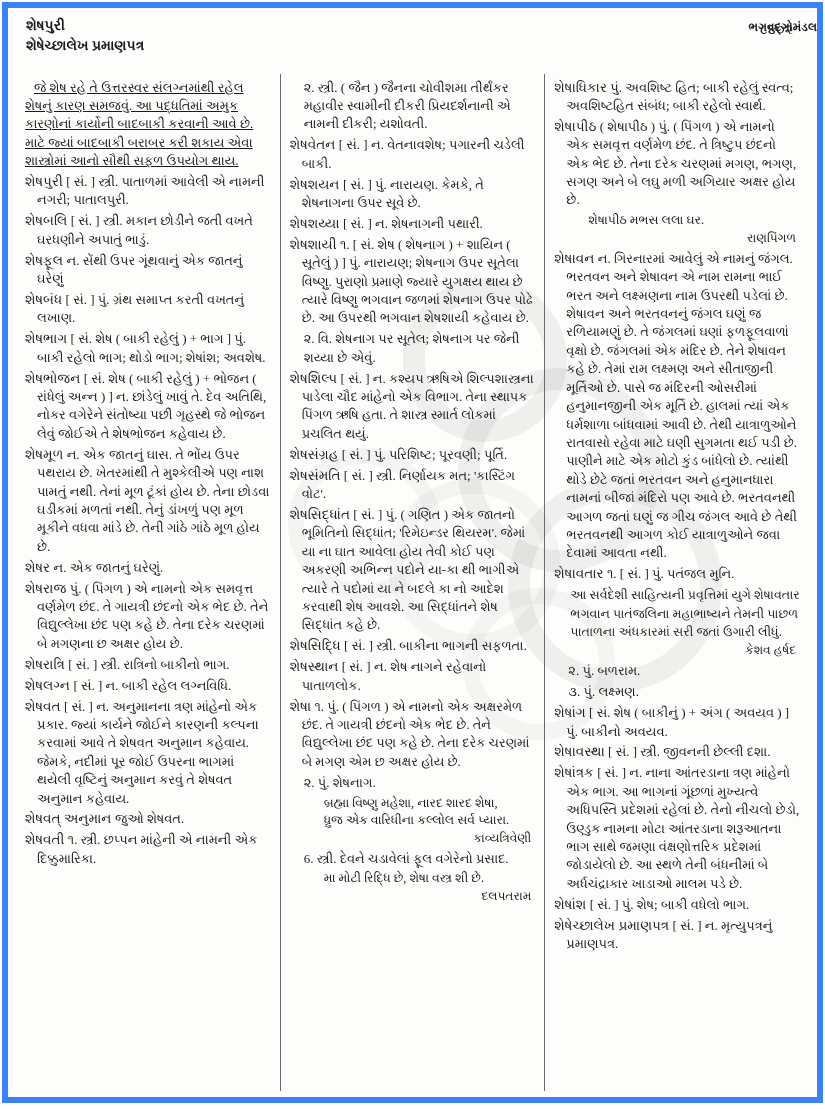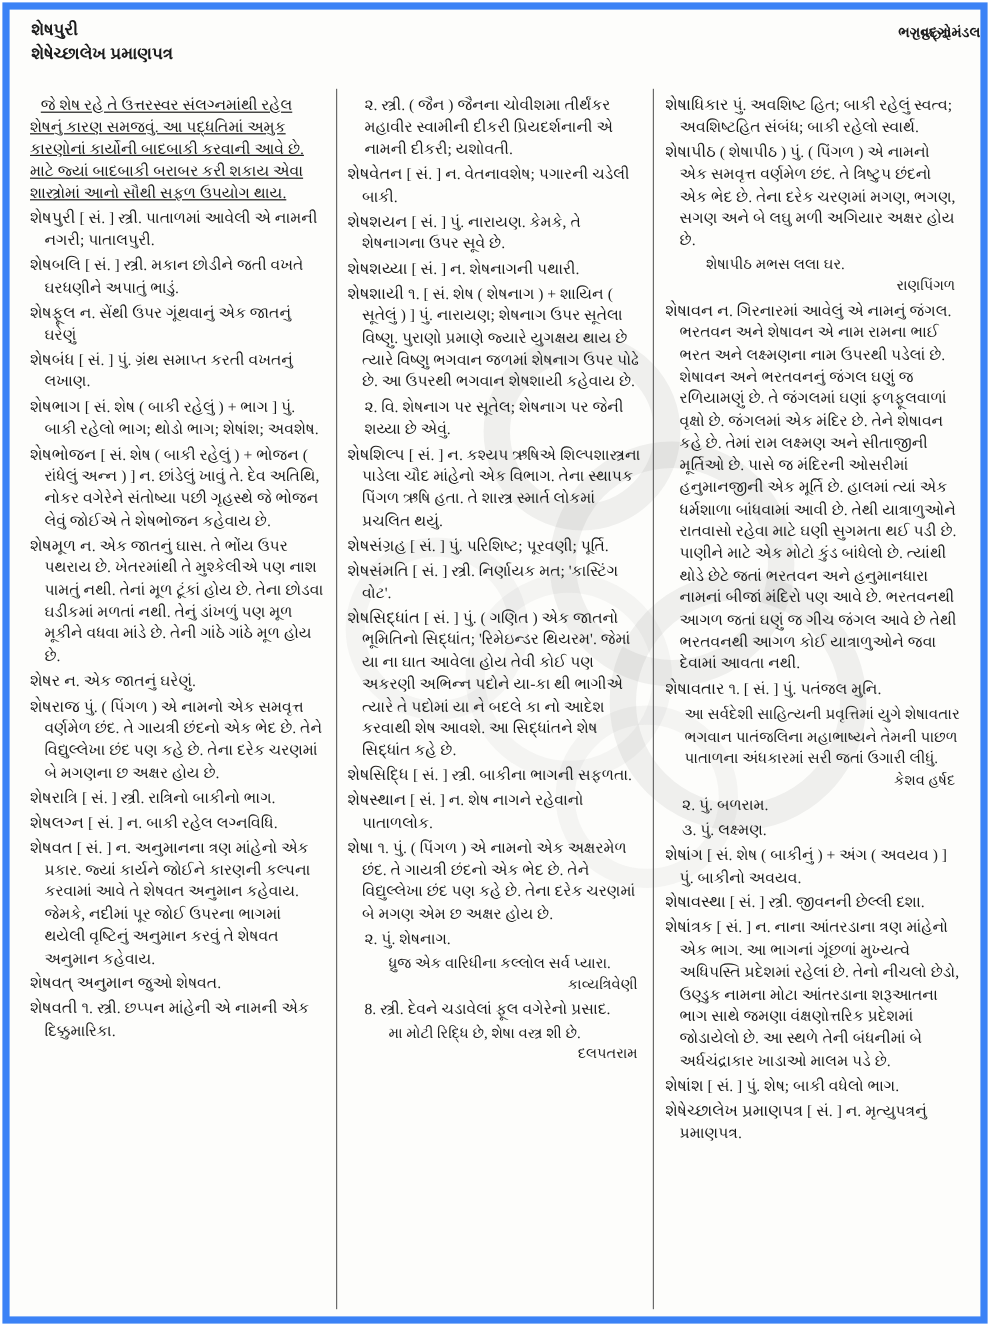--- a/index.html
+++ b/index.html
@@ -99,24 +99,25 @@
         <p class="sense">૨. વિ. શેષનાગ પર સૂતેલ; શેષનાગ પર જેની શય્યા છે એવું.</p>
         <p class="entry"><span class="headword">શેષશિલ્પ </span>[ સં. ] ન. કશ્યપ ઋષિએ શિલ્પશાસ્ત્રના પાડેલા ચૌદ માંહેનો એક વિભાગ. તેના સ્થાપક પિંગળ ઋષિ હતા. તે શાસ્ત્ર સ્માર્ત લોકમાં પ્રચલિત થયું.</p>
         <p class="entry"><span class="headword">શેષસંગ્રહ </span>[ સં. ] પું. પરિશિષ્ટ; પૂરવણી; પૂર્તિ.</p>
         <p class="entry"><span class="headword">શેષસંમતિ </span>[ સં. ] સ્ત્રી. નિર્ણાયક મત; 'કાસ્ટિંગ વોટ'.</p>
         <p class="entry"><span class="headword">શેષસિદ્ધાંત </span>[ સં. ] પું. ( ગણિત ) એક જાતનો ભૂમિતિનો સિદ્ધાંત; 'રિમેઇન્ડર થિયરમ'. જેમાં યા ના ઘાત આવેલા હોય તેવી કોઈ પણ અકરણી અભિન્ન પદોને યા-કા થી ભાગીએ ત્યારે તે પદોમાં યા ને બદલે કા નો આદેશ કરવાથી શેષ આવશે. આ સિદ્ધાંતને શેષ સિદ્ધાંત કહે છે.</p>
         <p class="entry"><span class="headword">શેષસિદ્ધિ </span>[ સં. ] સ્ત્રી. બાકીના ભાગની સફળતા.</p>
         <p class="entry"><span class="headword">શેષસ્થાન </span>[ સં. ] ન. શેષ નાગને રહેવાનો પાતાળલોક.</p>
         <p class="entry"><span class="headword">શેષા </span>૧. પું. ( પિંગળ ) એ નામનો એક અક્ષરમેળ છંદ. તે ગાયત્રી છંદનો એક ભેદ છે. તેને વિદ્યુલ્લેખા છંદ પણ કહે છે. તેના દરેક ચરણમાં બે મગણ એમ છ અક્ષર હોય છે.</p>
         <p class="sense">૨. પું. શેષનાગ.</p>
         <div class="verse">
+          <div class="verse-line">બ્રહ્મા વિષ્ણુ મહેશા, નારદ શારદ શેષા,</div>
           <div class="verse-line">ધ્રુજ એક વારિધીના કલ્લોલ સર્વ પ્યારા.</div>
           <div class="attribution">કાવ્યત્રિવેણી</div>
         </div>
-        <p class="sense">8. સ્ત્રી. દેવને ચડાવેલાં ફૂલ વગેરેનો પ્રસાદ.</p>
+        <p class="sense">6. સ્ત્રી. દેવને ચડાવેલાં ફૂલ વગેરેનો પ્રસાદ.</p>
         <div class="verse">
           <div class="verse-line">મા મોટી રિદ્ધિ છે, શેષા વસ્ત્ર શી છે.</div>
           <div class="attribution">દલપતરામ</div>
         </div>
       </div>
     <div class="col c2">
         <p class="entry"><span class="headword">શેષાધિકાર </span>પું. અવશિષ્ટ હિત; બાકી રહેલું સ્વત્વ; અવશિષ્ટહિત સંબંધ; બાકી રહેલો સ્વાર્થ.</p>
         <p class="entry"><span class="headword">શેષાપીઠ </span>( શેષાપીઠ ) પું. ( પિંગળ ) એ નામનો એક સમવૃત્ત વર્ણમેળ છંદ. તે ત્રિષ્ટુપ છંદનો એક ભેદ છે. તેના દરેક ચરણમાં મગણ, ભગણ, સગણ અને બે લઘુ મળી અગિયાર અક્ષર હોય છે.</p>
         <div class="verse">
           <div class="verse-line">શેષાપીઠ મભસ લલા ઘર.</div>

